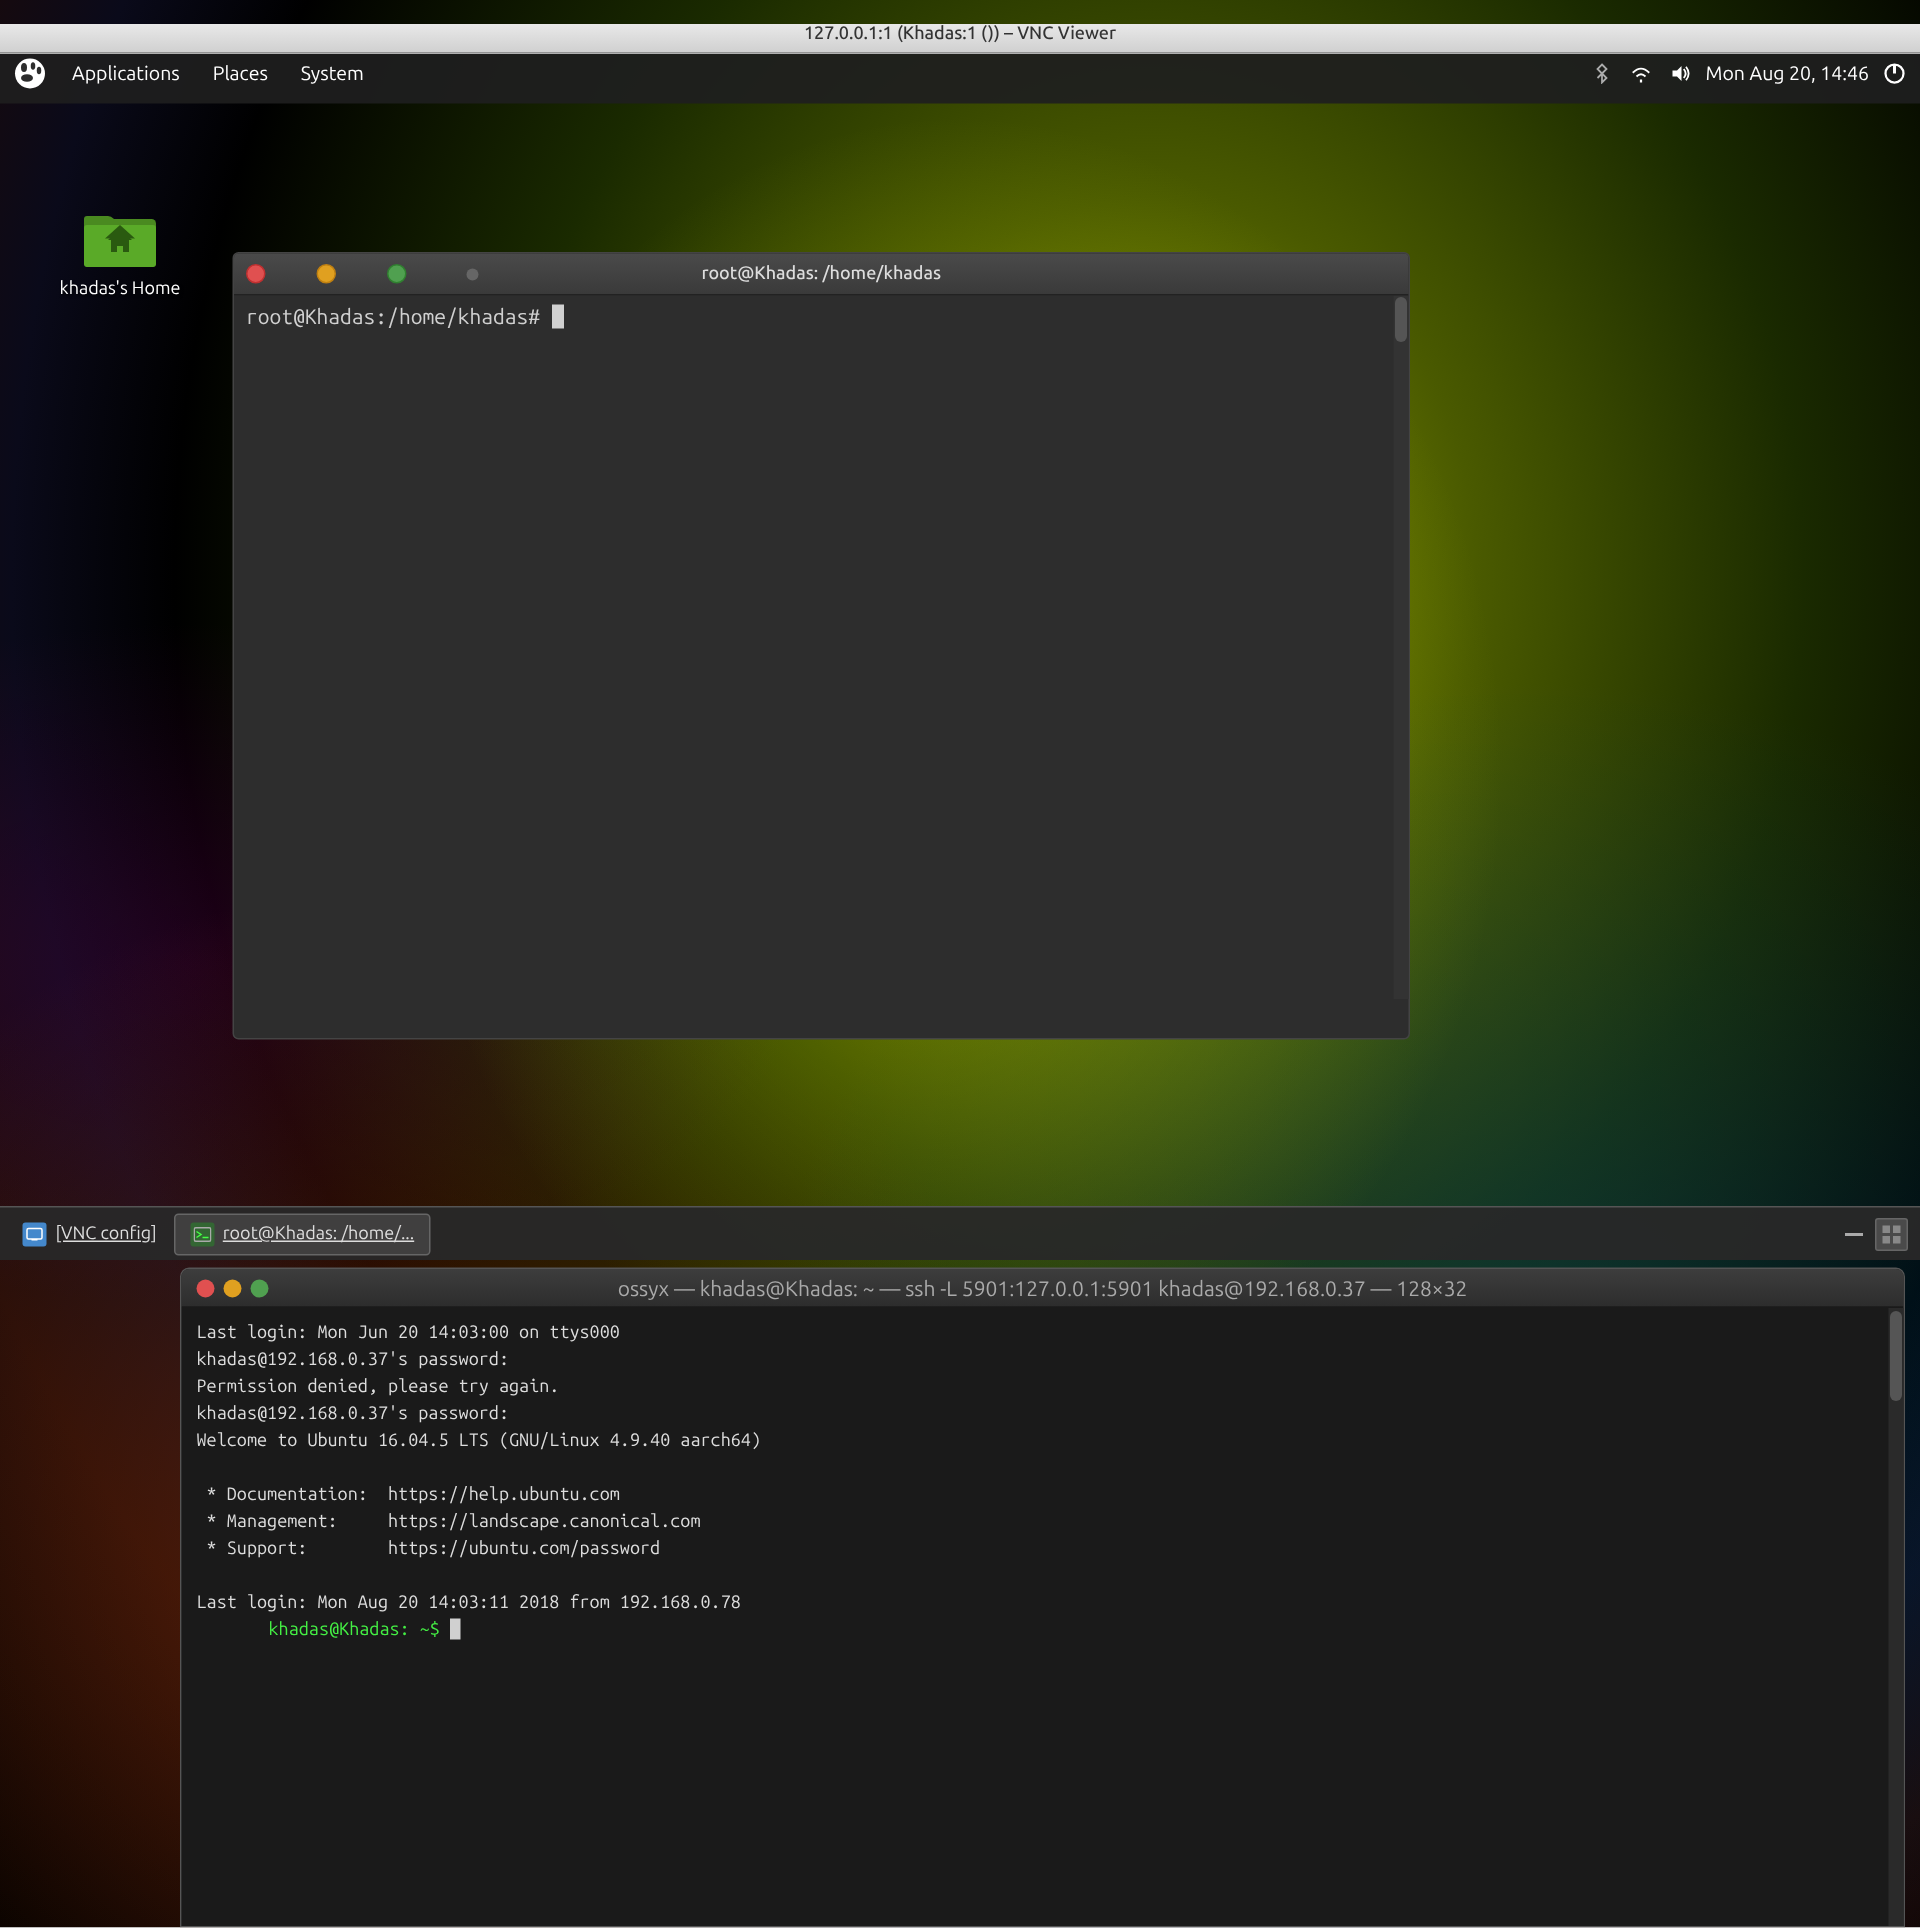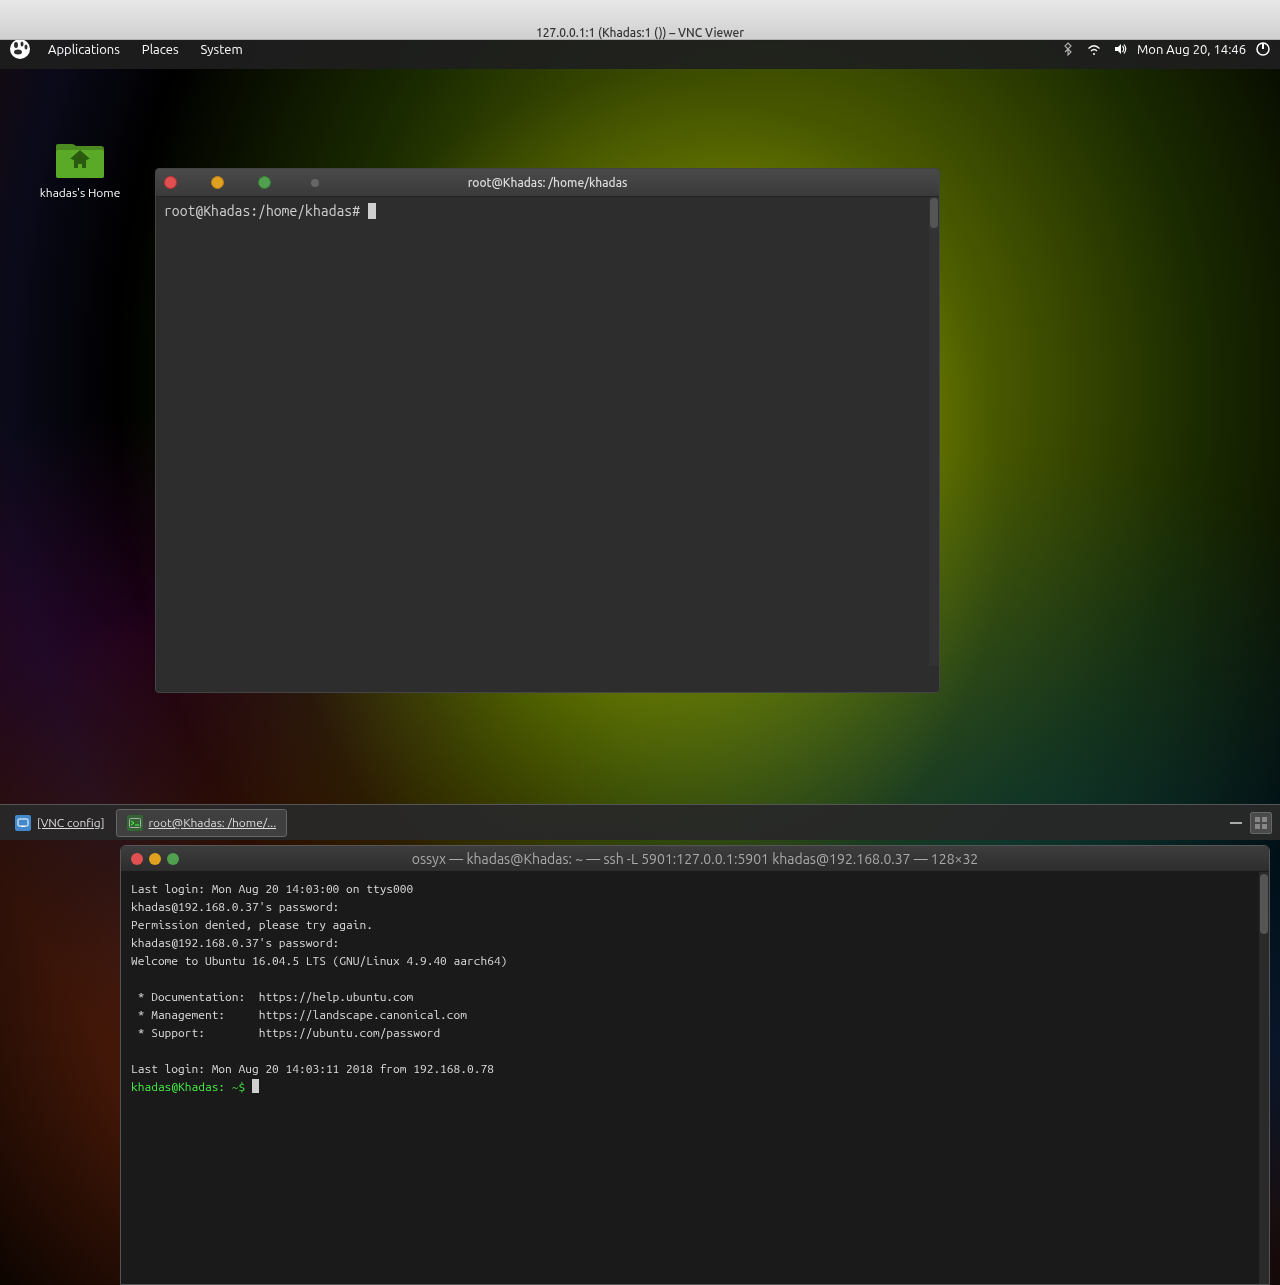--- a/index.html
+++ b/index.html
@@ -29,28 +29,28 @@
         radial-gradient(ellipse at 50% 40%, rgba(180,200,0,0.5) 0%, transparent 40%),
         radial-gradient(ellipse at 80% 70%, rgba(0,80,120,0.4) 0%, transparent 35%),
         radial-gradient(ellipse at 20% 80%, rgba(180,60,0,0.4) 0%, transparent 30%),
         radial-gradient(ellipse at 10% 50%, rgba(100,0,80,0.3) 0%, transparent 25%);
       pointer-events: none;
     }
 
     
     #vnc-titlebar {
       position: absolute;
-      top: 0;
+      top: 16px;
       left: 0;
       right: 0;
-      height: 40px;
+      height: 20px;
       background: linear-gradient(to bottom, #e8e8e8, #d0d0d0);
       border-bottom: 1px solid #b0b0b0;
       display: flex;
-      align-items: flex-end;
+      align-items: flex-start;
       justify-content: center;
       z-index: 100;
     }
 
     .vnc-title-text {
       font-size: 12px;
       color: #333;
       font-weight: 500;
     }
 
@@ -334,21 +334,21 @@
       height: calc(100% - 26px);
       overflow: hidden;
       position: relative;
     }
 
     .mac-terminal-line {
       white-space: pre;
       display: block;
     }
 
-    .green-text { color: #44ee44; }
+    .green-text { color: #44ee44; margin-left: 48px; }
     .white-text { color: #dddddd; }
 
     
     #mac-scrollbar {
       position: absolute;
       right: 0;
       top: 26px;
       width: 10px;
       height: calc(100% - 26px);
       background: #2a2a2a;
@@ -513,21 +513,21 @@
     </div>
 
     <div id="mac-terminal">
       <div id="mac-terminal-titlebar">
         <div class="mac-dot mac-dot-close"></div>
         <div class="mac-dot mac-dot-min"></div>
         <div class="mac-dot mac-dot-max"></div>
         <span class="mac-terminal-title">ossyx — khadas@Khadas: ~ — ssh -L 5901:127.0.0.1:5901 khadas@192.168.0.37 — 128×32</span>
       </div>
       <div id="mac-terminal-content">
-        <span class="mac-terminal-line white-text">Last login: Mon Aug 20 14:03:00 on ttys000</span>
+        <span class="mac-terminal-line white-text">Last login: Mon Jun 20 14:03:00 on ttys000</span>
         <span class="mac-terminal-line white-text">khadas@192.168.0.37's password:</span>
         <span class="mac-terminal-line white-text">Permission denied, please try again.</span>
         <span class="mac-terminal-line white-text">khadas@192.168.0.37's password:</span>
         <span class="mac-terminal-line white-text">Welcome to Ubuntu 16.04.5 LTS (GNU/Linux 4.9.40 aarch64)</span>
         <span class="mac-terminal-line">&nbsp;</span>
         <span class="mac-terminal-line white-text"> * Documentation:  https://help.ubuntu.com</span>
         <span class="mac-terminal-line white-text"> * Management:     https://landscape.canonical.com</span>
         <span class="mac-terminal-line white-text"> * Support:        https://ubuntu.com/password</span>
         <span class="mac-terminal-line">&nbsp;</span>
         <span class="mac-terminal-line white-text">Last login: Mon Aug 20 14:03:11 2018 from 192.168.0.78</span>

